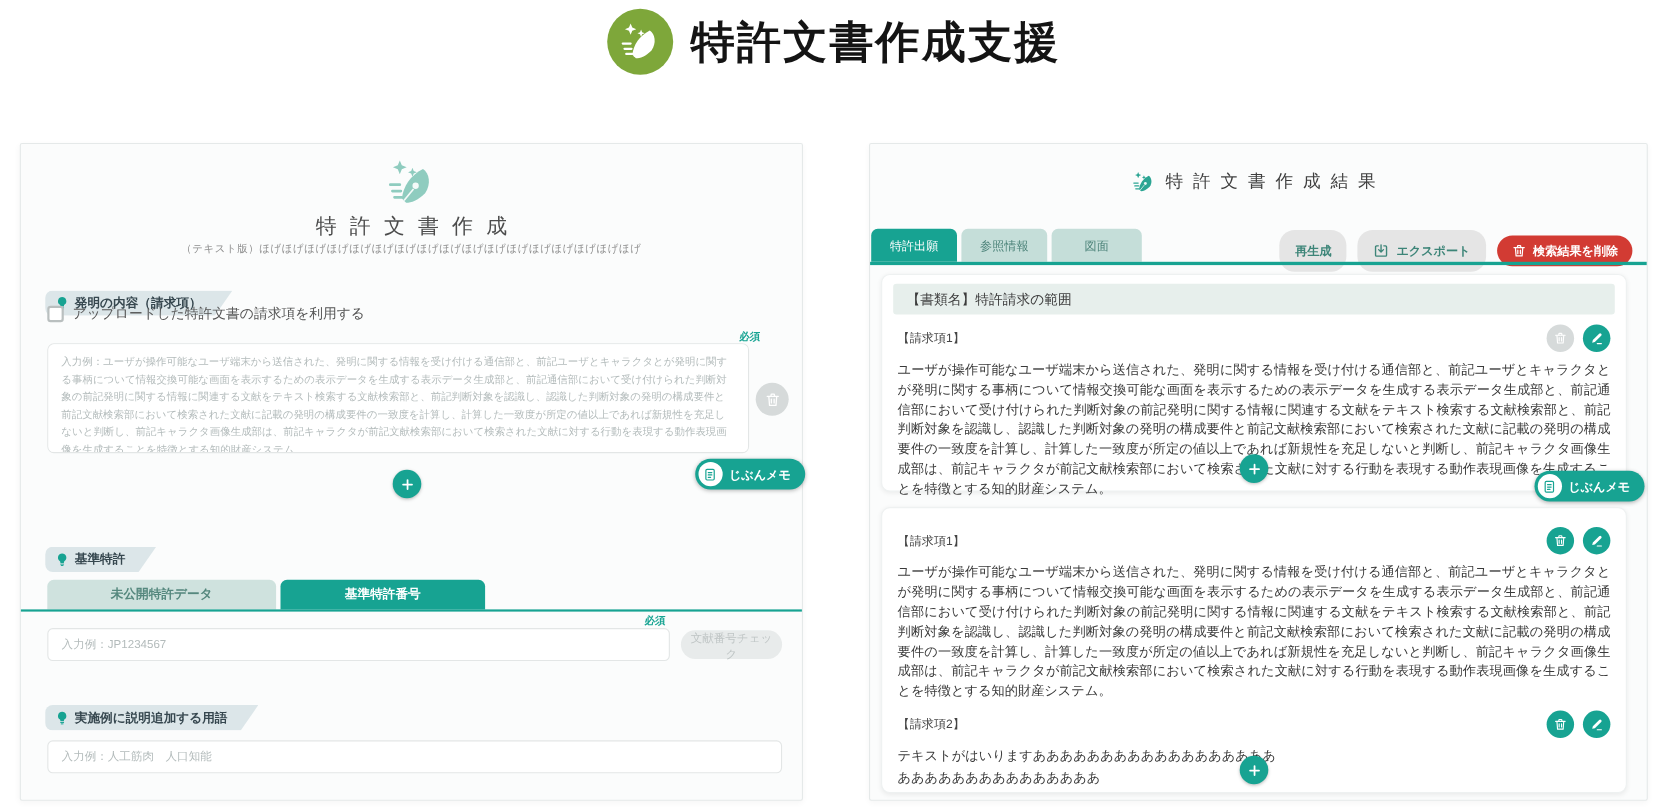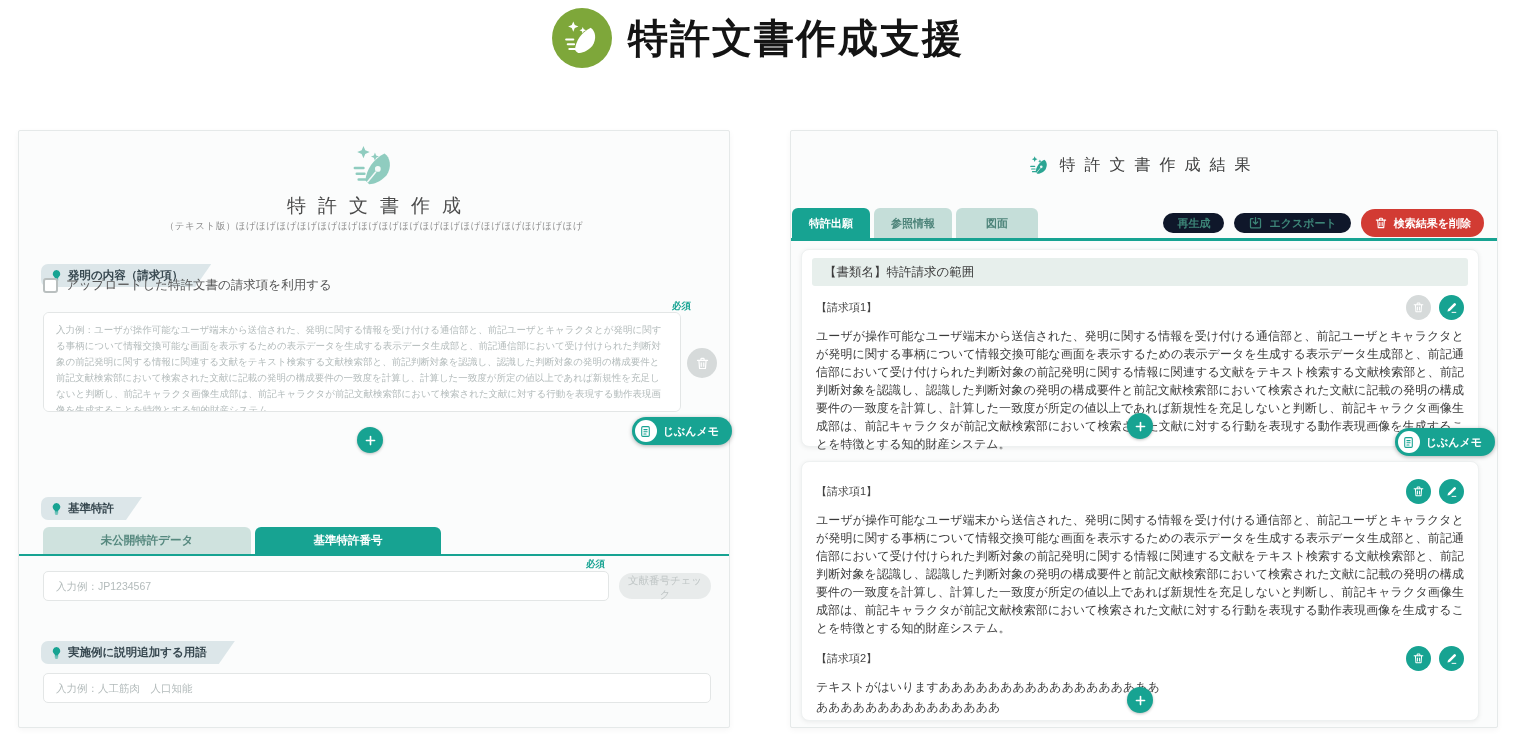--- a/index.html
+++ b/index.html
@@ -79,29 +79,29 @@
   .check-btn { position:absolute; left:600px; top:442px; width:92px; height:26px; border:none; border-radius:13px;
           background:#e8ebeb; color:#bfc5c5; font-size:10.5px; cursor:default; font-family:inherit; }
   .input-terms { left:24px; top:542px; width:668px; }
 
   
   .pr-titlerow { position:absolute; top:24px; width:100%; display:flex; justify-content:center; align-items:center; gap:10px; }
   .pr-titlerow svg { width:21px; height:21px; color:#2ba593; }
   .pr-title { font-size:16px; color:#3f3f3f; letter-spacing:9px; }
 
   .pr-tabs { position:absolute; left:1px; top:77px; display:flex; gap:4px; }
-  .rtab { height:30px; border:none; border-radius:6px 6px 0 0; font-size:11px; font-weight:bold; padding:0 17px; cursor:pointer; font-family:inherit; }
+  .rtab { height:30px; border:none; border-radius:6px 6px 0 0; font-size:11px; font-weight:normal; padding:0 17px; cursor:pointer; font-family:inherit; }
   .rtab.active   { background:#17a392; color:#fff; }
   .rtab.inactive { background:#c5ded9; color:#4c8379; }
   .rtab-drawing { padding:0 30px; }
   .pr-underline { position:absolute; left:0; right:0; top:107px; height:3px; background:#17a392; }
 
   .pr-actions { position:absolute; right:13px; top:78px; display:flex; align-items:center; gap:10px; }
   .pill { display:flex; align-items:center; gap:6px; border:none; border-radius:14px; font-size:11px; font-weight:bold; cursor:pointer; font-family:inherit; }
-  .pill.light { background:#0f172a; color:#3d8578; height:20px; padding:0 14px; }
+  .pill.light { background:#e5e5e5; color:#3d8578; height:38px; padding:0 14px; }
   .pill.light svg { width:15px; height:15px; }
   .pill.red { background:#d23b33; color:#fff; height:28px; padding:0 13px; }
   .pill.red svg { width:14px; height:14px; }
 
   .doc-block { position:absolute; left:10px; width:678px; background:#fff; border:1px solid #eef1f1; border-radius:8px;
           box-shadow:0 1px 5px rgba(0,0,0,.07); padding:8px 10px; }
   .doc1 { top:118px; height:198px; }
   .doc2 { top:330px; height:260px; }
   .doc-header { height:28px; background:#e7efec; border-radius:3px; display:flex; align-items:center; padding:0 12px; font-size:12.5px; color:#3c3c3c; }
   .claim-row { display:flex; justify-content:space-between; align-items:center; margin:9px 4px 0; }

